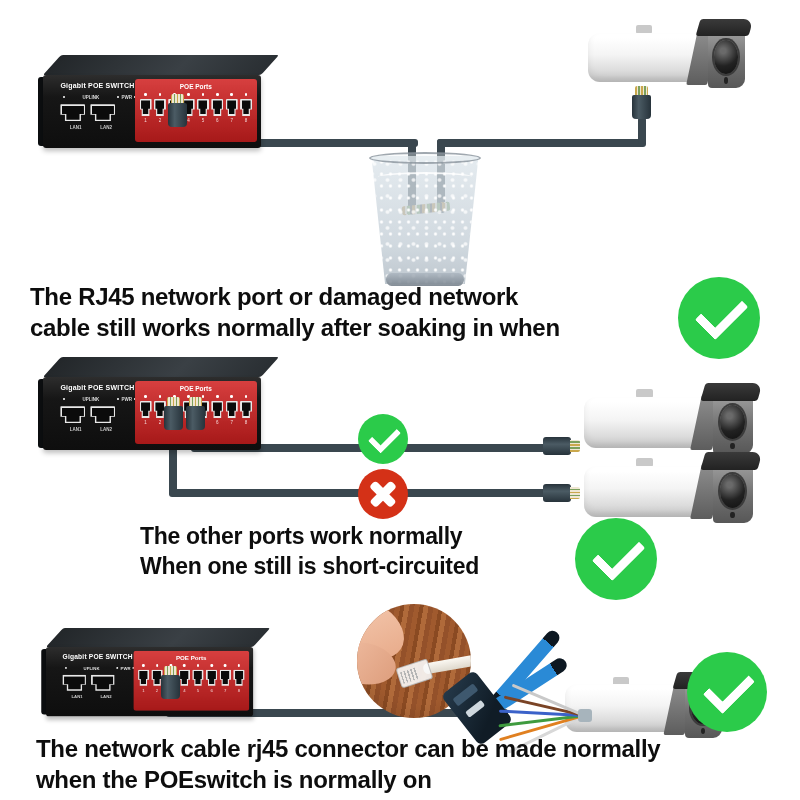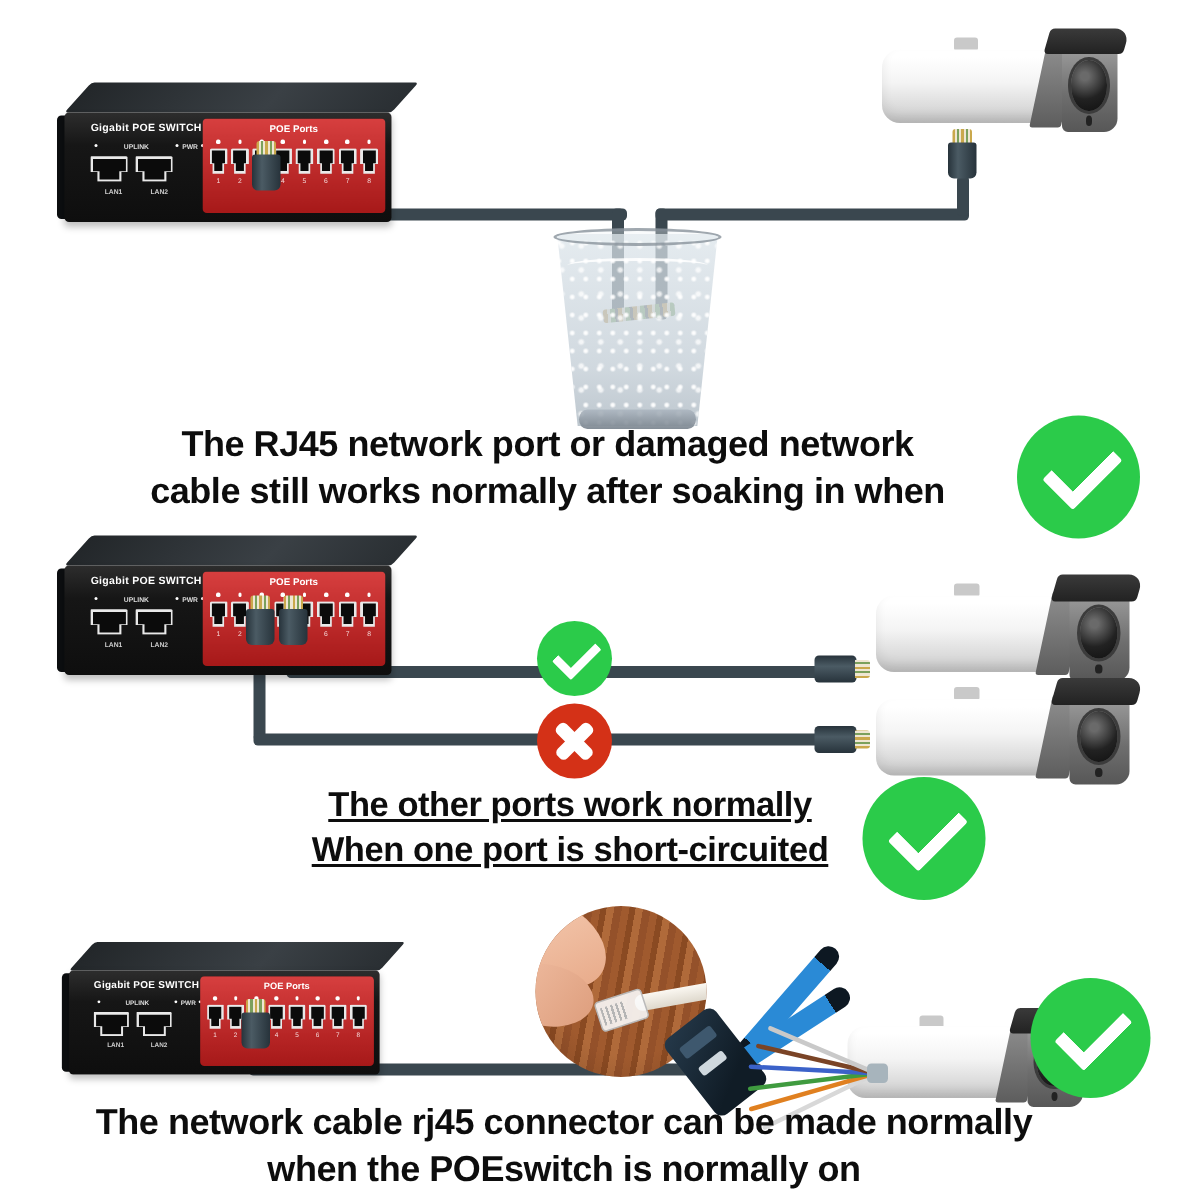--- a/index.html
+++ b/index.html
@@ -1,24 +1,24 @@
 <!DOCTYPE html>
 <html style="--check-green: #2BCB4A; --cross-red: #D43117; --cable: #3A474F; --switch-red: #D01F1F;"><head>
 <meta charset="utf-8">
 <style>
   html,body{margin:0;padding:0;}
   body{
     width:800px;height:800px;position:relative;background:#ffffff;
     font-family:"Liberation Sans", sans-serif;overflow:hidden;
   }
   
-  .caption{position:absolute;text-align:center;font-weight:700;color:#0d0d0d;z-index:5;letter-spacing:-0.3px;}
+  .caption{position:absolute;text-align:left;font-weight:700;color:#0d0d0d;z-index:5;letter-spacing:-0.3px;}
   .cap1{left:30px;top:281px;width:670px;font-size:24px;line-height:31px;}
-  .cap2{left:140px;top:521px;width:480px;font-size:23px;line-height:30px;text-decoration:underline;}
-  .cap3{left:16px;top:733px;width:720px;font-size:24px;line-height:31px;}
+  .cap2{left:140px;top:521px;width:480px;font-size:23px;line-height:30px;}
+  .cap3{left:36px;top:733px;width:720px;font-size:24px;line-height:31px;}
   
   .badge{position:absolute;width:var(--s);height:var(--s);border-radius:50%;z-index:6;}
   .badge.check{background:var(--check-green,#2BCB4A);}
   .badge.cross{background:var(--cross-red,#D43117);}
   .badge.check::after{content:"";position:absolute;left:24%;top:27%;width:46%;height:24%;
     border-left:calc(var(--s)*0.12) solid #fff;border-bottom:calc(var(--s)*0.12) solid #fff;
     border-radius:calc(var(--s)*0.03);transform:rotate(-45deg);}
   .badge.cross::before,.badge.cross::after{content:"";position:absolute;left:50%;top:50%;width:60%;height:17%;
     background:#fff;border-radius:calc(var(--s)*0.07);}
   .badge.cross::before{transform:translate(-50%,-50%) rotate(45deg);}
@@ -370,21 +370,21 @@
     <div class="cam-ir"></div>
   </div>
   <div class="cam-hood"></div>
 </div>
 
 <div class="badge check" style="left:358px;top:414px;--s:50px"></div>
 <div class="badge cross" style="left:358px;top:469px;--s:50px"></div>
 
 <div class="caption cap2">
   <div>The other ports work normally</div>
-  <div>When one port is short-circuited</div>
+  <div>When one still is short-circuited</div>
 </div>
 <div class="badge check" style="left:575px;top:518px;--s:82px"></div>
 
 <div class="switch" style="left:46px;top:628px;transform:scale(0.95);transform-origin:top left">
   <div class="sw-top"></div>
   <div class="sw-side"></div>
   <div class="sw-front">
     <div class="sw-model">Gigabit POE SWITCH</div>
     <div class="sw-ind">
       <span class="sw-dot"></span>

